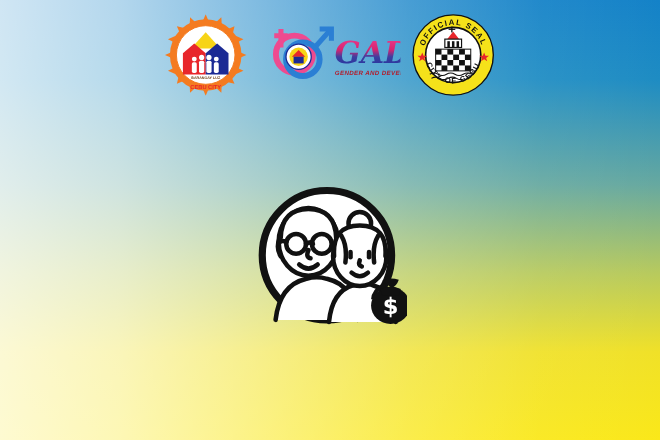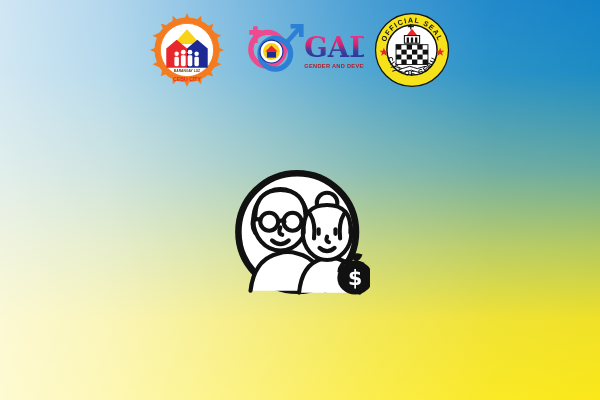--- a/index.html
+++ b/index.html
@@ -62,20 +62,21 @@
   
   .logo-sun {
     position: relative;
     width: 74px;
     height: 74px;
   }
   .logo-gad {
     position: relative;
     width: 130px;
     height: 66px;
+    font-style: italic;
   }
   .logo-seal {
     position: relative;
     width: 76px;
     height: 76px;
   }
 
   
   .hero-icon {
     position: absolute;

